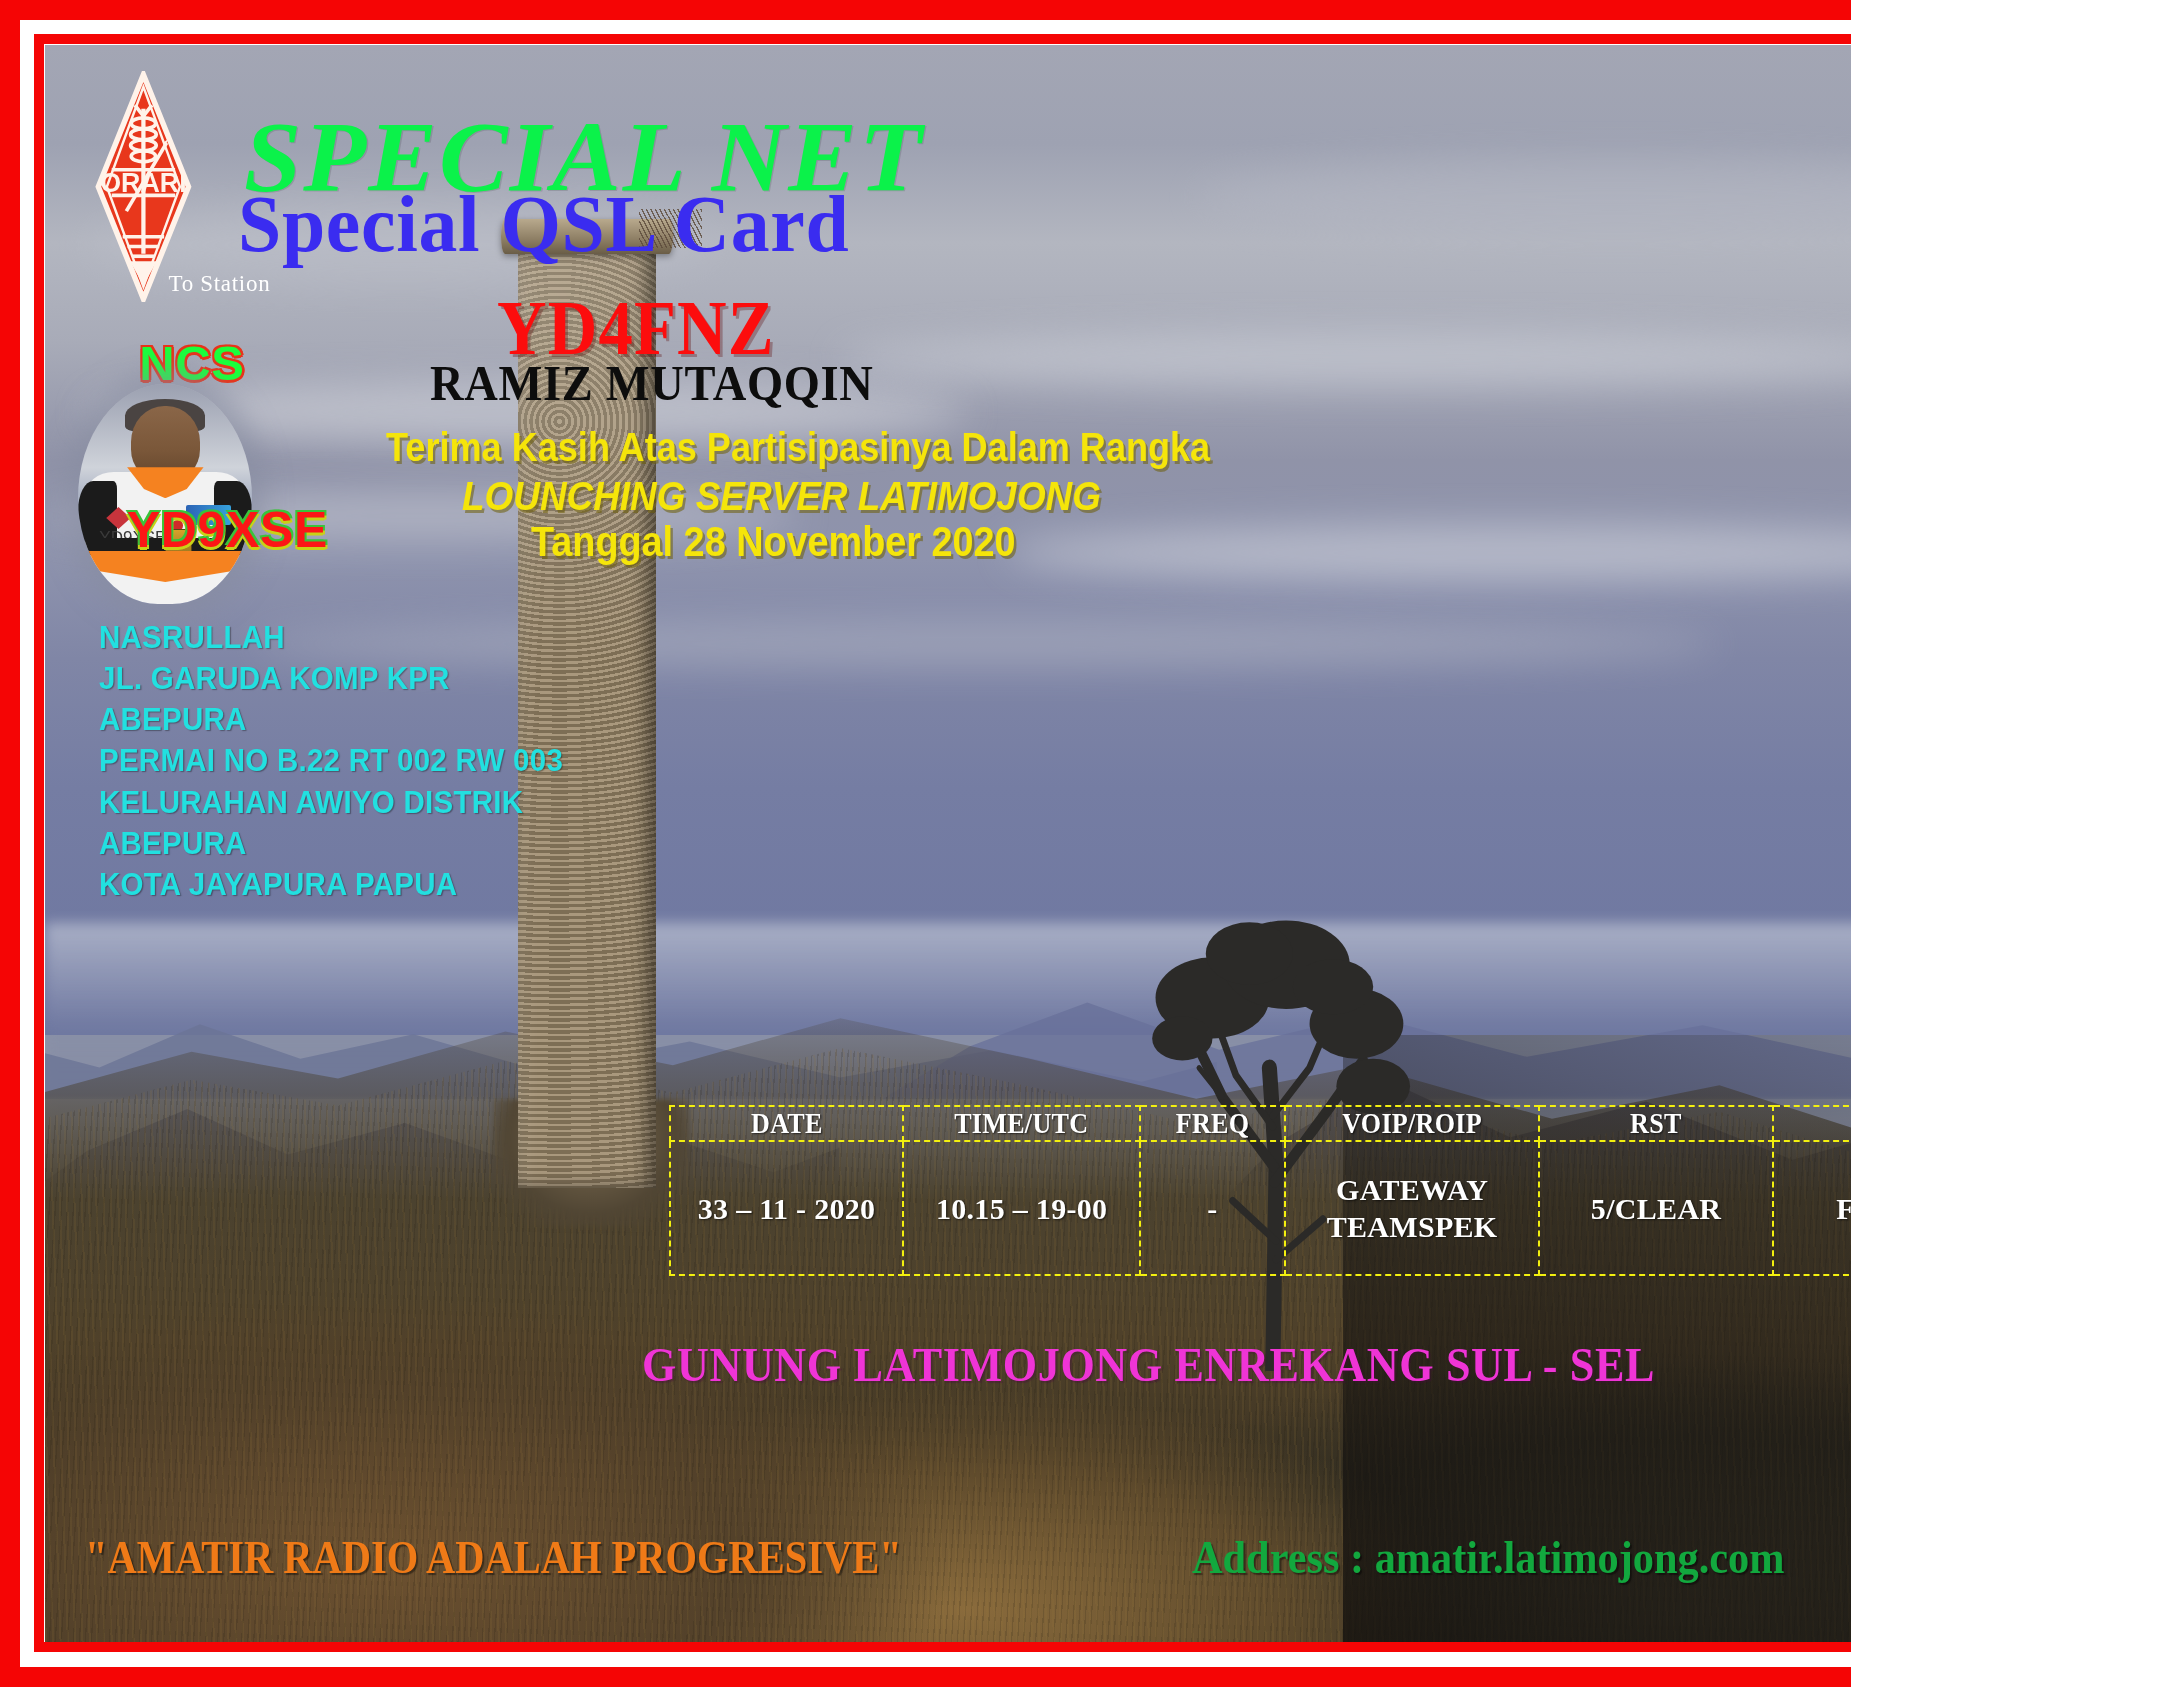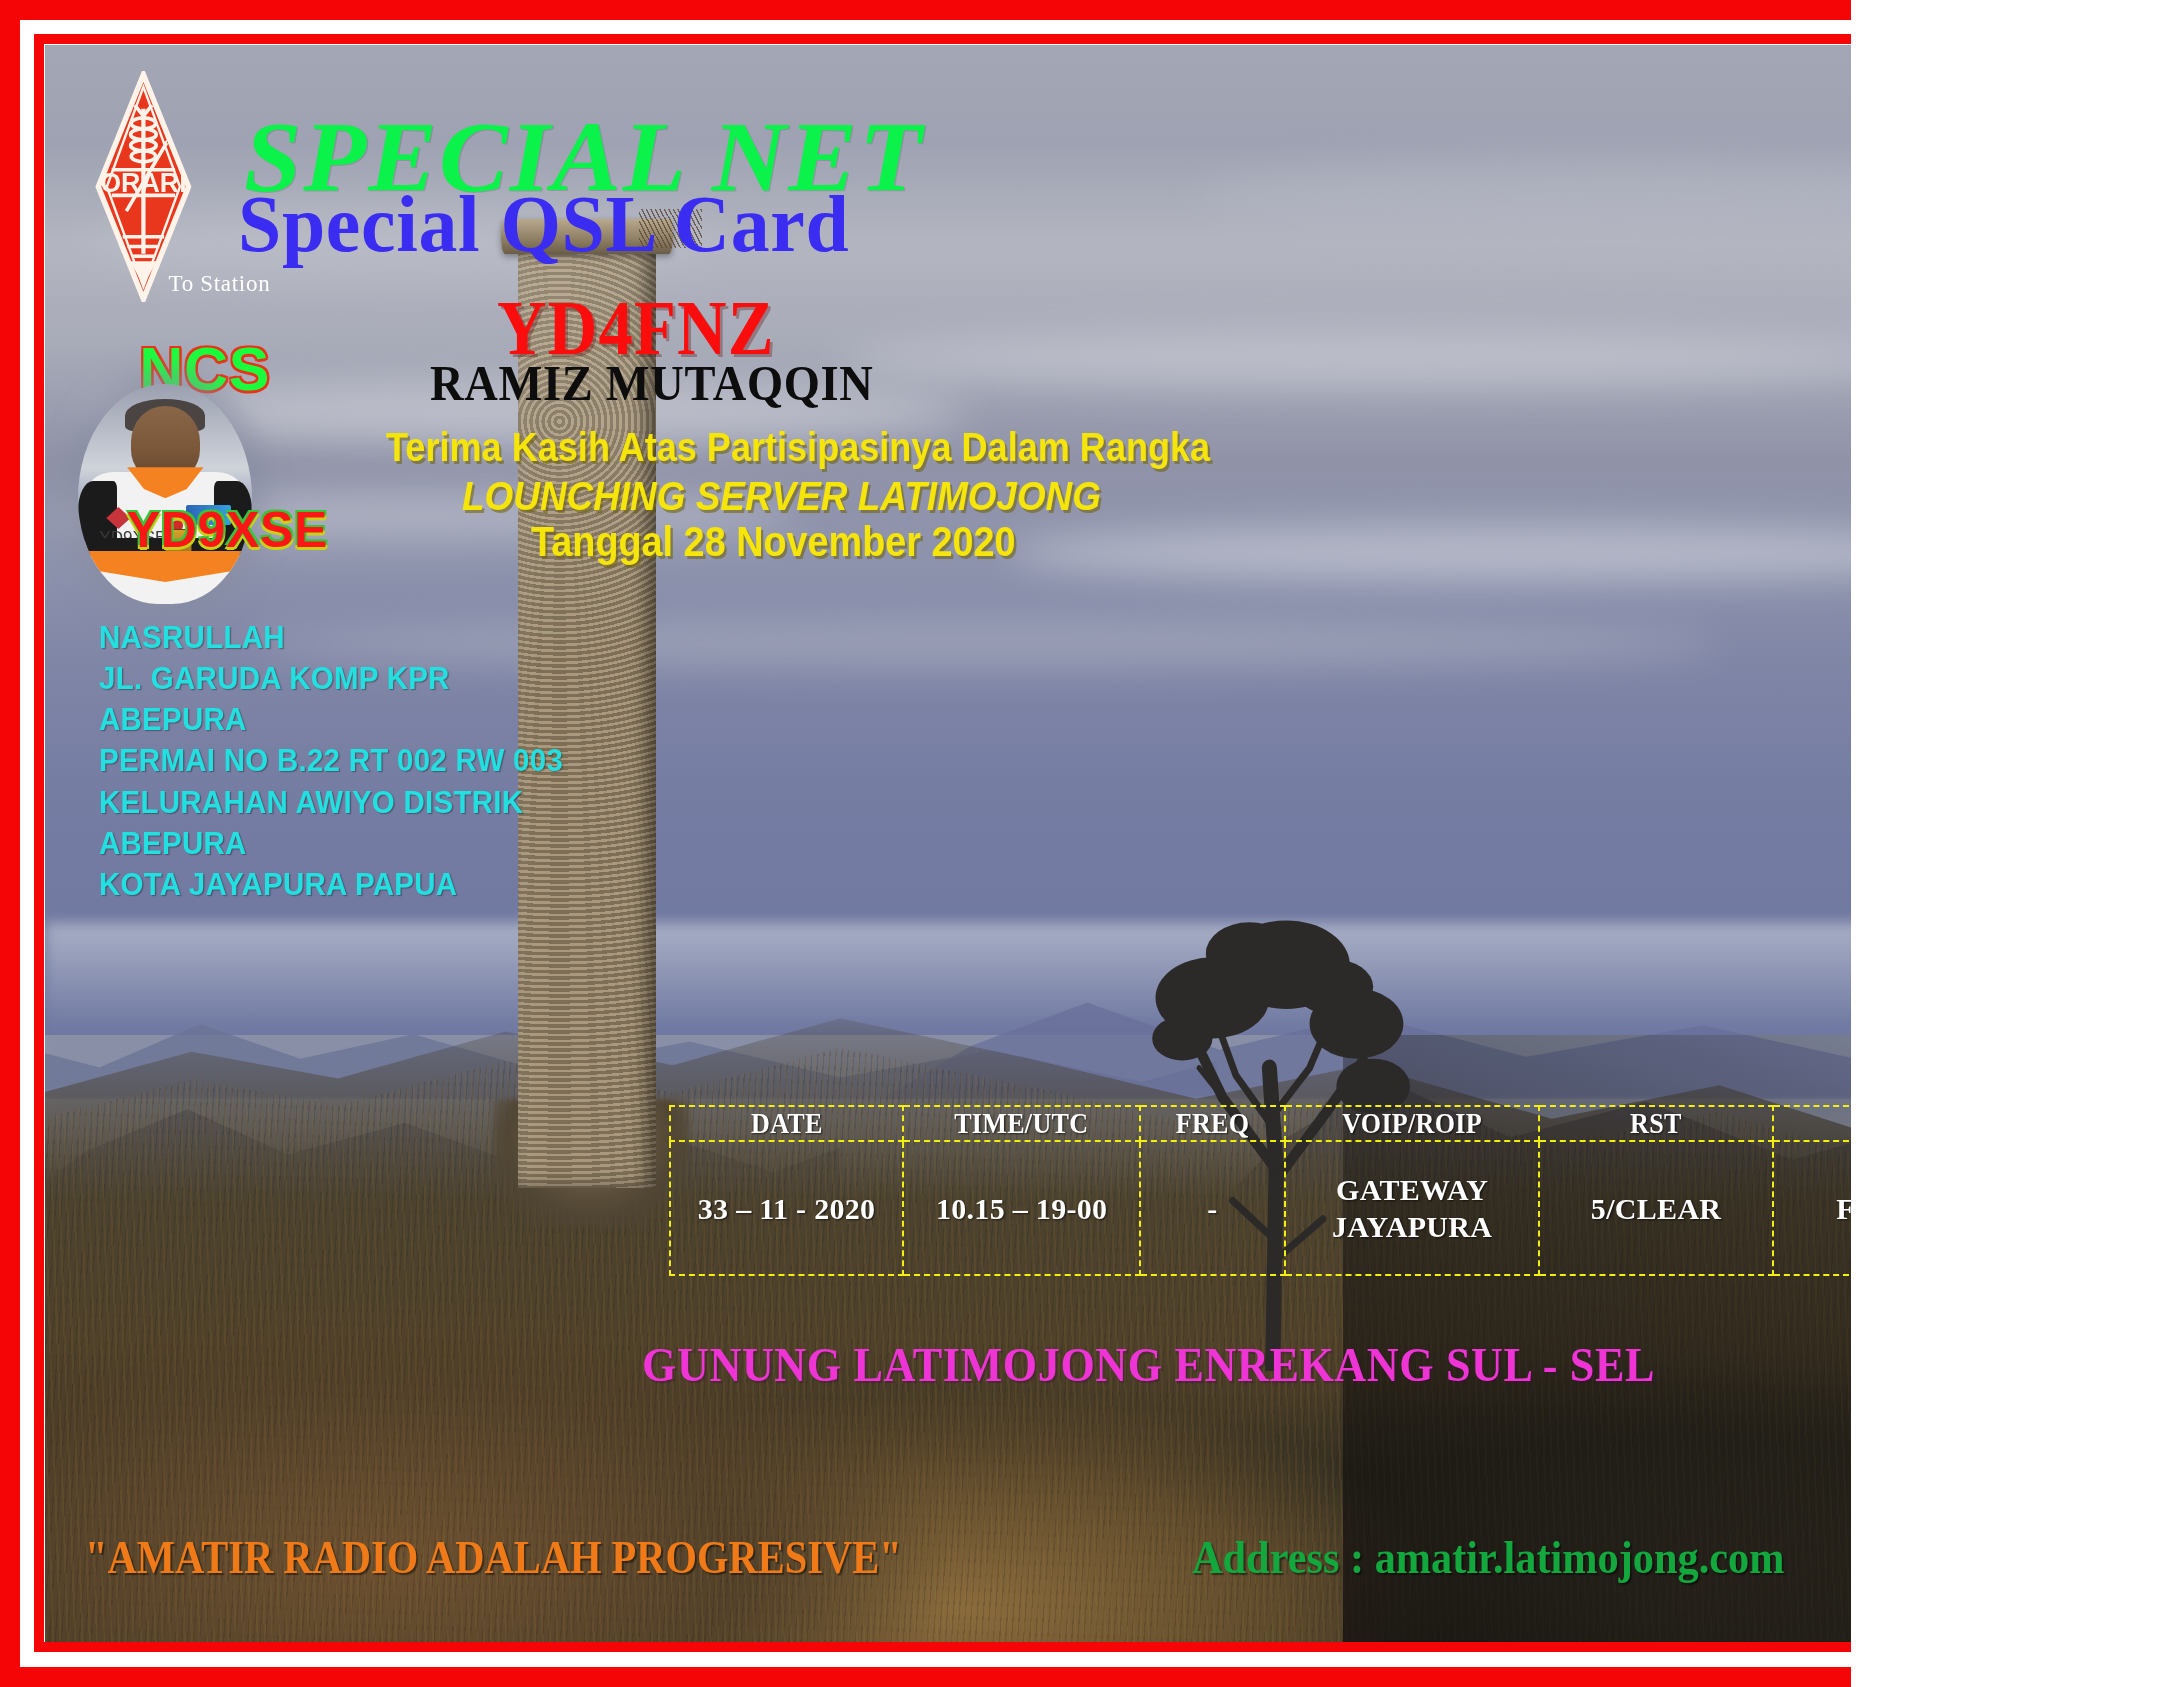--- a/index.html
+++ b/index.html
@@ -209,21 +209,21 @@
     font-weight:bold;font-size:42px;color:#f5e50a;
     letter-spacing:0px;
     transform:scaleX(.9);transform-origin:left center;
     text-shadow:2.6px 2.6px 0 rgba(110,95,10,.55);
   }
 
   
   .ncs{
     left:4.5%;top:18.4%;
     font-family:"Liberation Sans",sans-serif;
-    font-weight:bold;font-size:61px;color:#1aff3c;
+    font-weight:bold;font-size:49px;color:#1aff3c;
     letter-spacing:0.7px;
     text-shadow:
       -2px -2px 0 #e8341a, 2px -2px 0 #e8341a,
       -2px  2px 0 #e8341a, 2px  2px 0 #e8341a,
        0px  2.6px 0 #e8341a, 2.6px 0px 0 #e8341a;
   }
   .photo{
     position:absolute;left:1.6%;top:21.2%;width:8.3%;height:13.8%;
     border-radius:50% 50% 46% 46% / 52% 52% 48% 48%;
     overflow:hidden;
@@ -477,21 +477,21 @@
           <th class="col-voip">VOIP/ROIP</th>
           <th class="col-rst">RST</th>
           <th class="col-mode">MODE</th>
         </tr>
       </thead>
       <tbody>
         <tr>
           <td>33 – 11 - 2020</td>
           <td>10.15 – 19-00</td>
           <td>-</td>
-          <td>GATEWAY JAYAPURA</td>
+          <td>GATEWAY TEAMSPEK</td>
           <td>5/CLEAR</td>
           <td>FREQ/CW</td>
         </tr>
       </tbody>
     </table>
 
     <div class="t gunung">GUNUNG LATIMOJONG ENREKANG SUL - SEL</div>
 
     <div class="t slogan">"AMATIR  RADIO ADALAH PROGRESIVE"</div>
     <div class="t address-line">Address  : amatir.latimojong.com</div>

